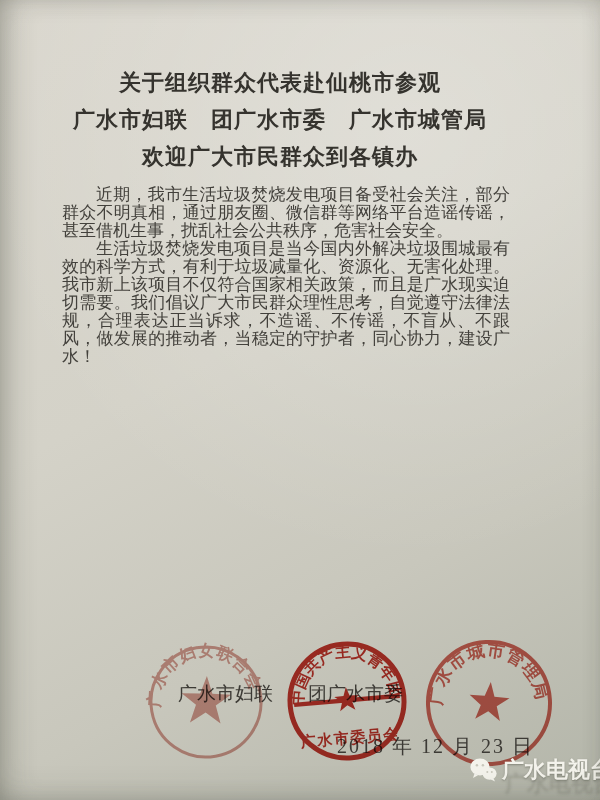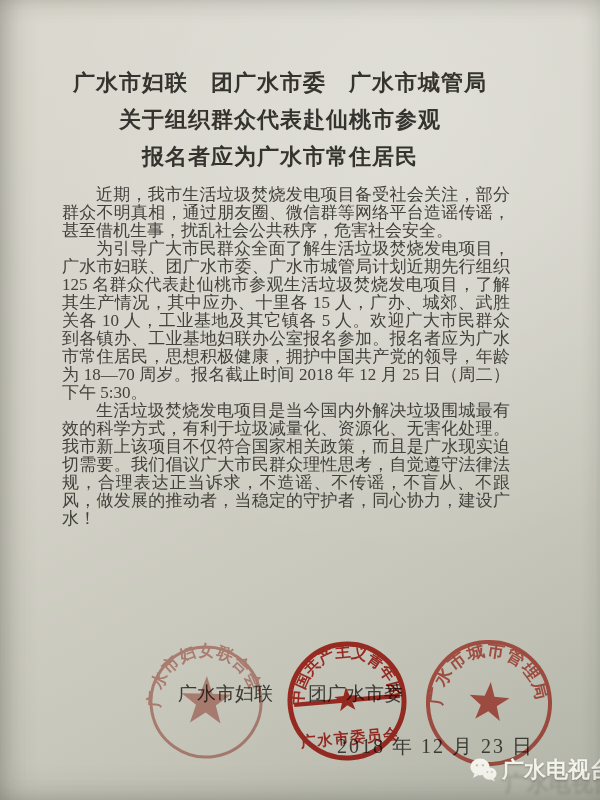--- a/index.html
+++ b/index.html
@@ -49,28 +49,27 @@
     font-family:"Liberation Sans","DejaVu Sans",sans-serif;
     text-shadow:0 1px 2px rgba(80,82,70,.5), 3px 14px 3px rgba(96,98,86,.28);
   }
 </style>
 </head>
 <body>
 
 <div class="photo">
 
   <div class="title-block">
+    <div>关于组织群众代表赴仙桃市参观</div>
     <div>广水市妇联　团广水市委　广水市城管局</div>
-    <div>关于组织群众代表赴仙桃市参观</div>
-    <div>报名者应为广水市常住居民</div>
+    <div>欢迎广大市民群众到各镇办</div>
   </div>
 
   <div class="body-block">
     <p>近期，我市生活垃圾焚烧发电项目备受社会关注，部分群众不明真相，通过朋友圈、微信群等网络平台造谣传谣，甚至借机生事，扰乱社会公共秩序，危害社会安全。</p>
-    <p>为引导广大市民群众全面了解生活垃圾焚烧发电项目，广水市妇联、团广水市委、广水市城管局计划近期先行组织 125 名群众代表赴仙桃市参观生活垃圾焚烧发电项目，了解其生产情况，其中应办、十里各 15 人，广办、城郊、武胜关各 10 人，工业基地及其它镇各 5 人。欢迎广大市民群众到各镇办、工业基地妇联办公室报名参加。报名者应为广水市常住居民，思想积极健康，拥护中国共产党的领导，年龄为 18—70 周岁。报名截止时间 2018 年 12 月 25 日（周二）下午 5:30。</p>
     <p>生活垃圾焚烧发电项目是当今国内外解决垃圾围城最有效的科学方式，有利于垃圾减量化、资源化、无害化处理。我市新上该项目不仅符合国家相关政策，而且是广水现实迫切需要。我们倡议广大市民群众理性思考，自觉遵守法律法规，合理表达正当诉求，不造谣、不传谣，不盲从、不跟风，做发展的推动者，当稳定的守护者，同心协力，建设广水！</p>
   </div>
 
   <div class="sign-row">
     <span>广水市妇联</span>
     <span>团广水市委</span>
   </div>
 
   <div class="date-line">2018 年 12 月 23 日</div>
 

